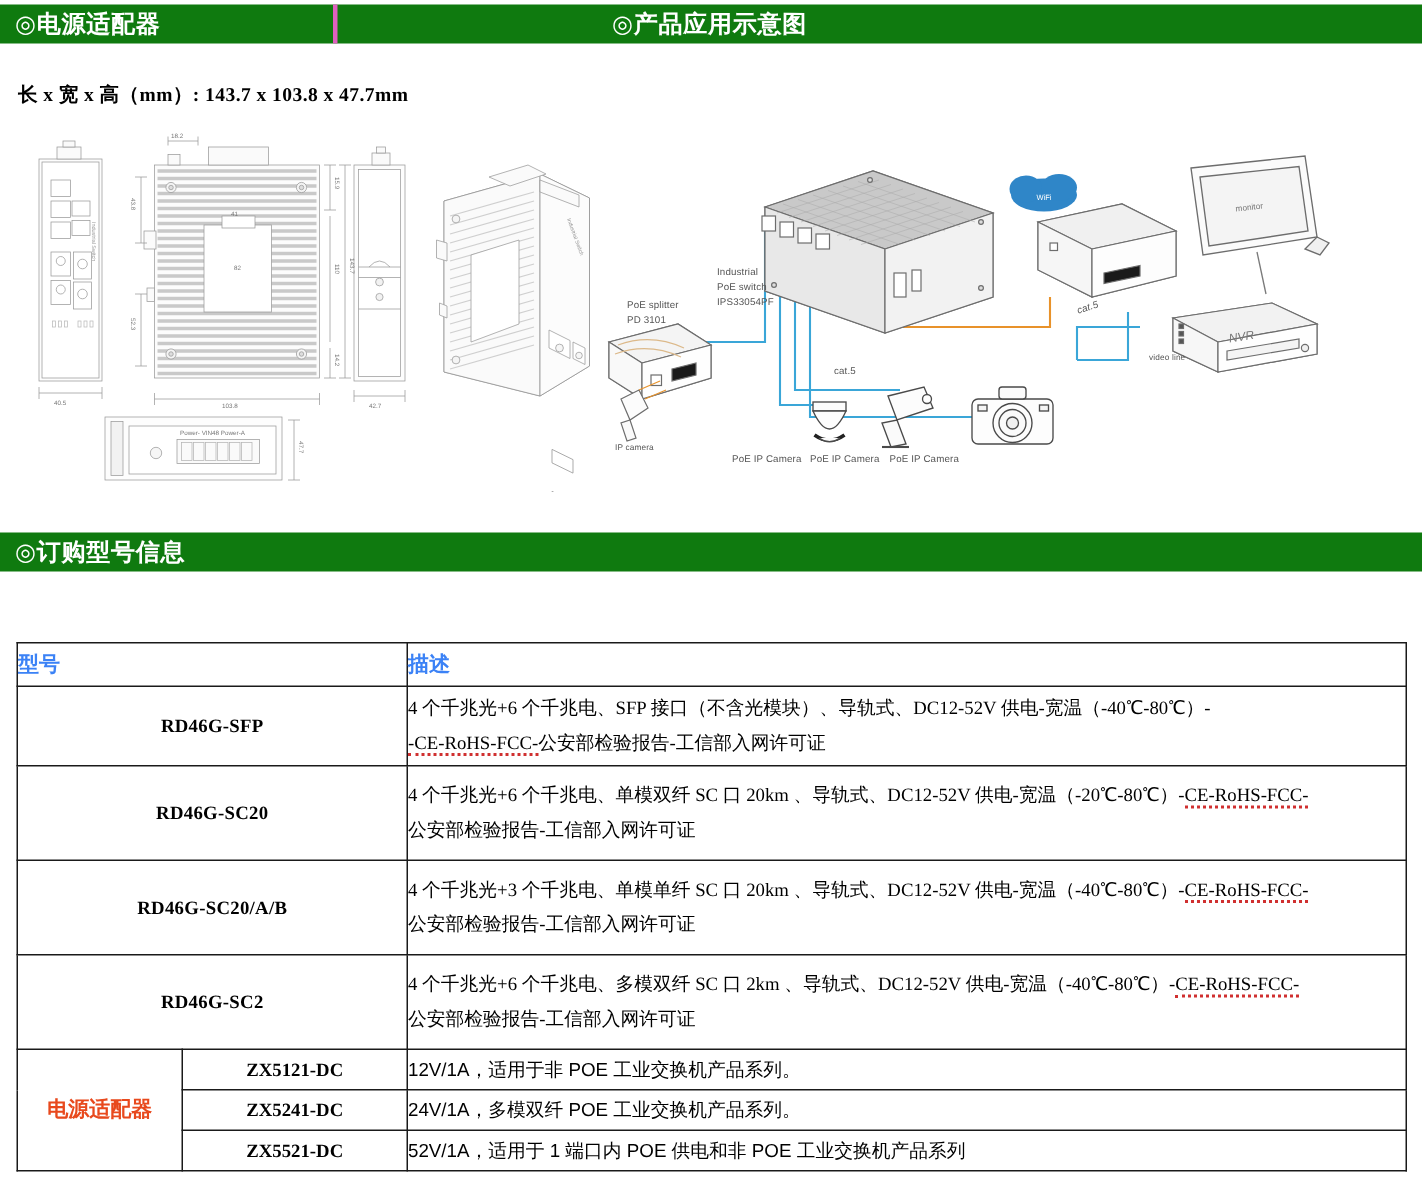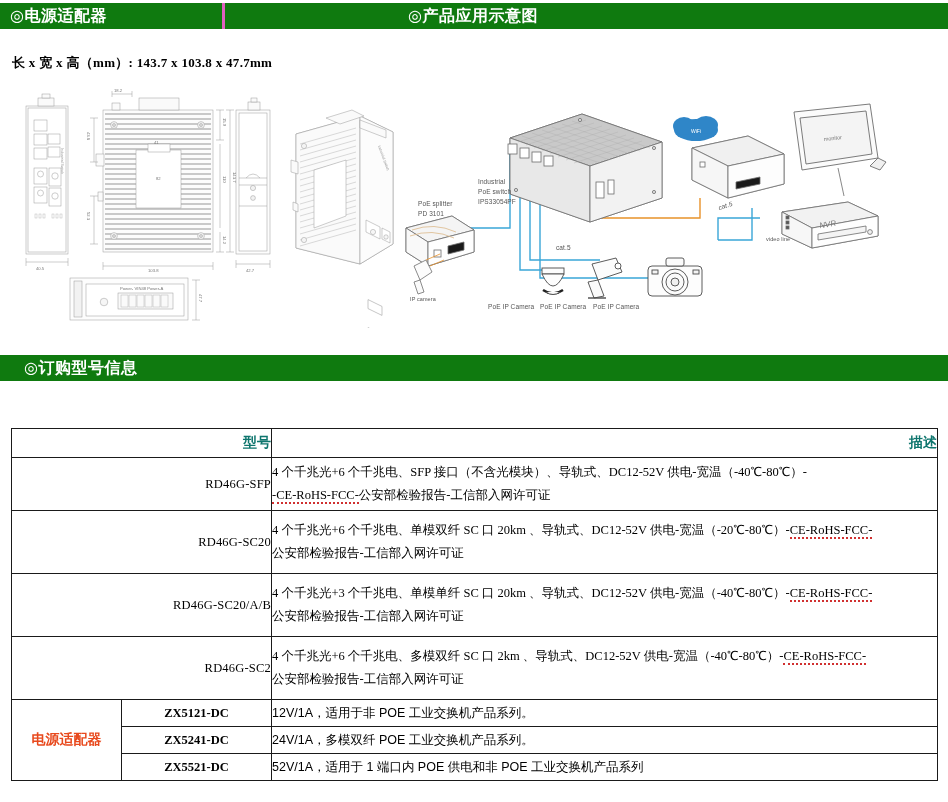--- a/index.html
+++ b/index.html
@@ -41,21 +41,21 @@
     position: absolute;
     left: 222px;
     top: 0;
     width: 3px;
     height: 26px;
     background: #e060c0;
   }
   .bar-order {
     left: 0; top: 355px; width: 948px;
   }
-  .bar-order .seg-label { position: absolute; left: 10px; white-space: nowrap; margin-left: 14px; }
+  .bar-order .seg-label { position: absolute; left: 10px; white-space: nowrap; }
 
   
   .dim-caption {
     position: absolute;
     left: 12px;
     top: 38px;
     font-size: 13px;
     font-weight: bold;
     font-family: "Liberation Serif", serif;
     letter-spacing: 0.3px;
@@ -104,30 +104,30 @@
     width: 926px;
     border-collapse: collapse;
     table-layout: fixed;
   }
   .order-table td, .order-table th {
     border: 1px solid #1a1a1a;
     padding: 0;
     vertical-align: middle;
   }
   .th-cell {
-    text-align: right;
-    color: #0f766e;
+    text-align: left;
+    color: #3b82f6;
     font-weight: bold;
     font-size: 14px;
     height: 28px;
     font-family: "Liberation Serif", serif;
   }
   .model-cell {
-    text-align: right;
-    font-weight: normal;
+    text-align: center;
+    font-weight: bold;
     font-size: 12.5px;
     font-family: "Liberation Serif", serif;
     letter-spacing: 0.2px;
   }
   .desc-cell {
     padding: 6px 6px 6px 8px;
     font-size: 12.5px;
     line-height: 1.85;
     font-family: "Liberation Serif", serif;
   }

